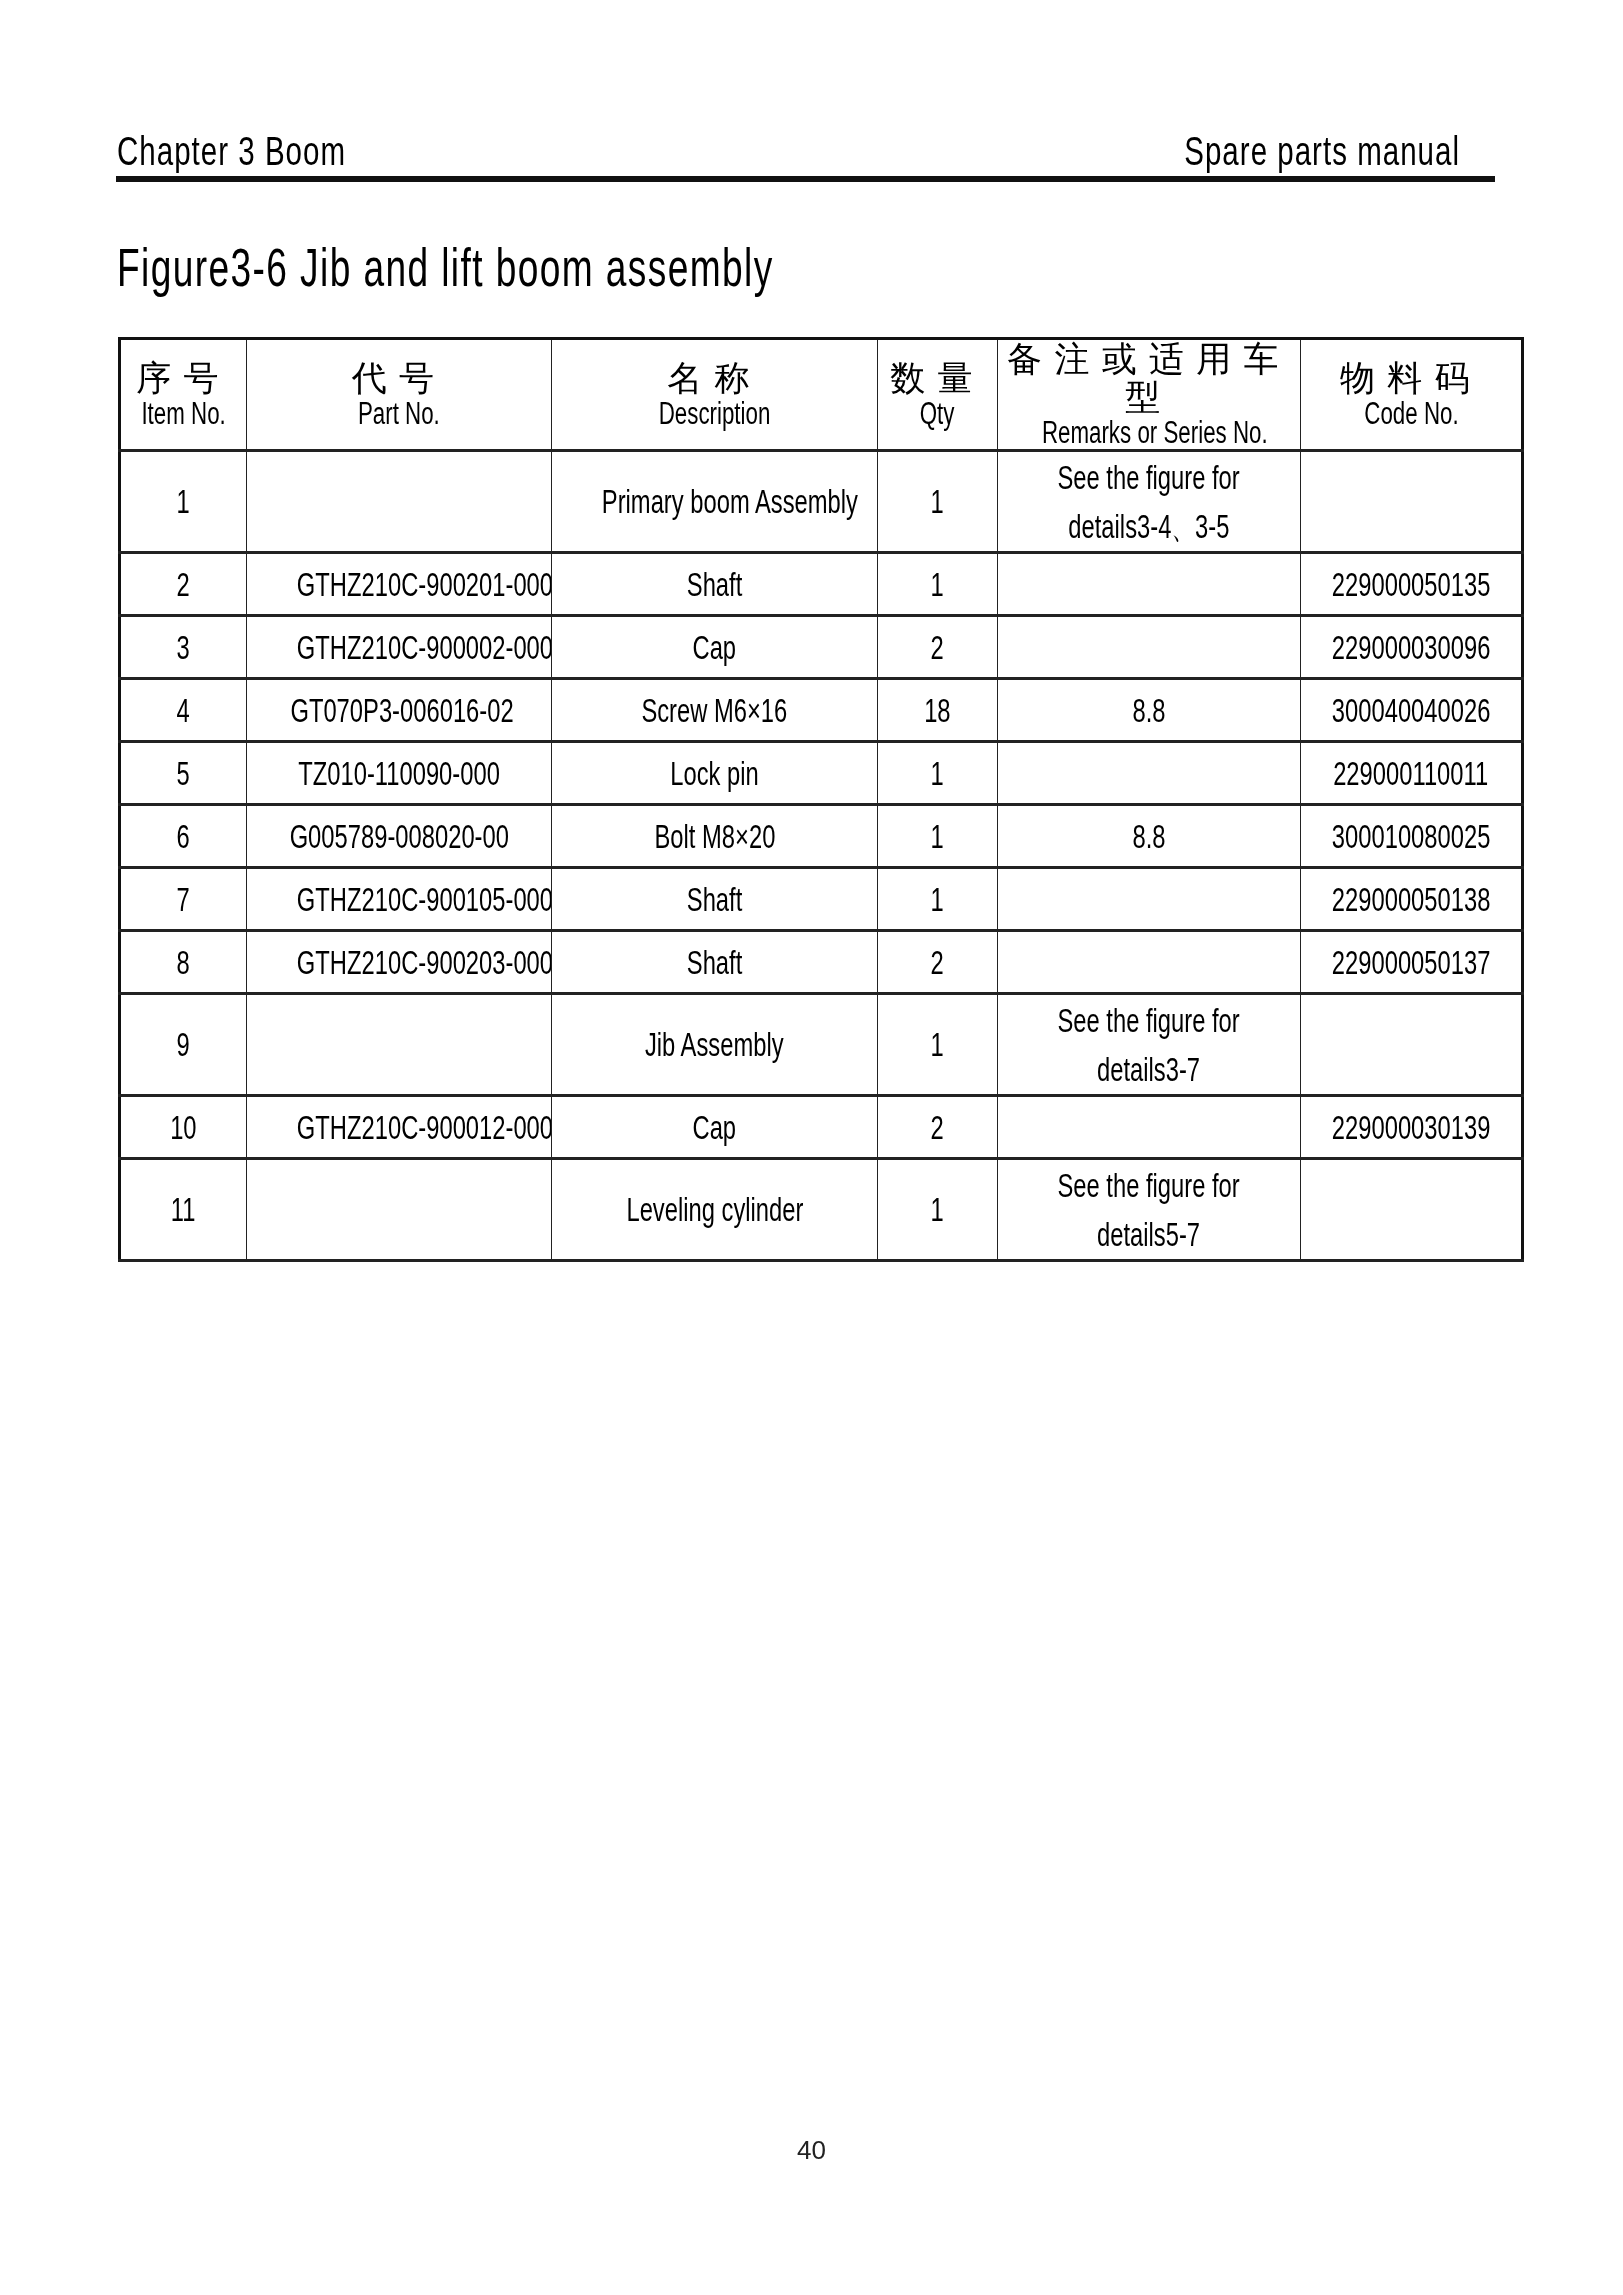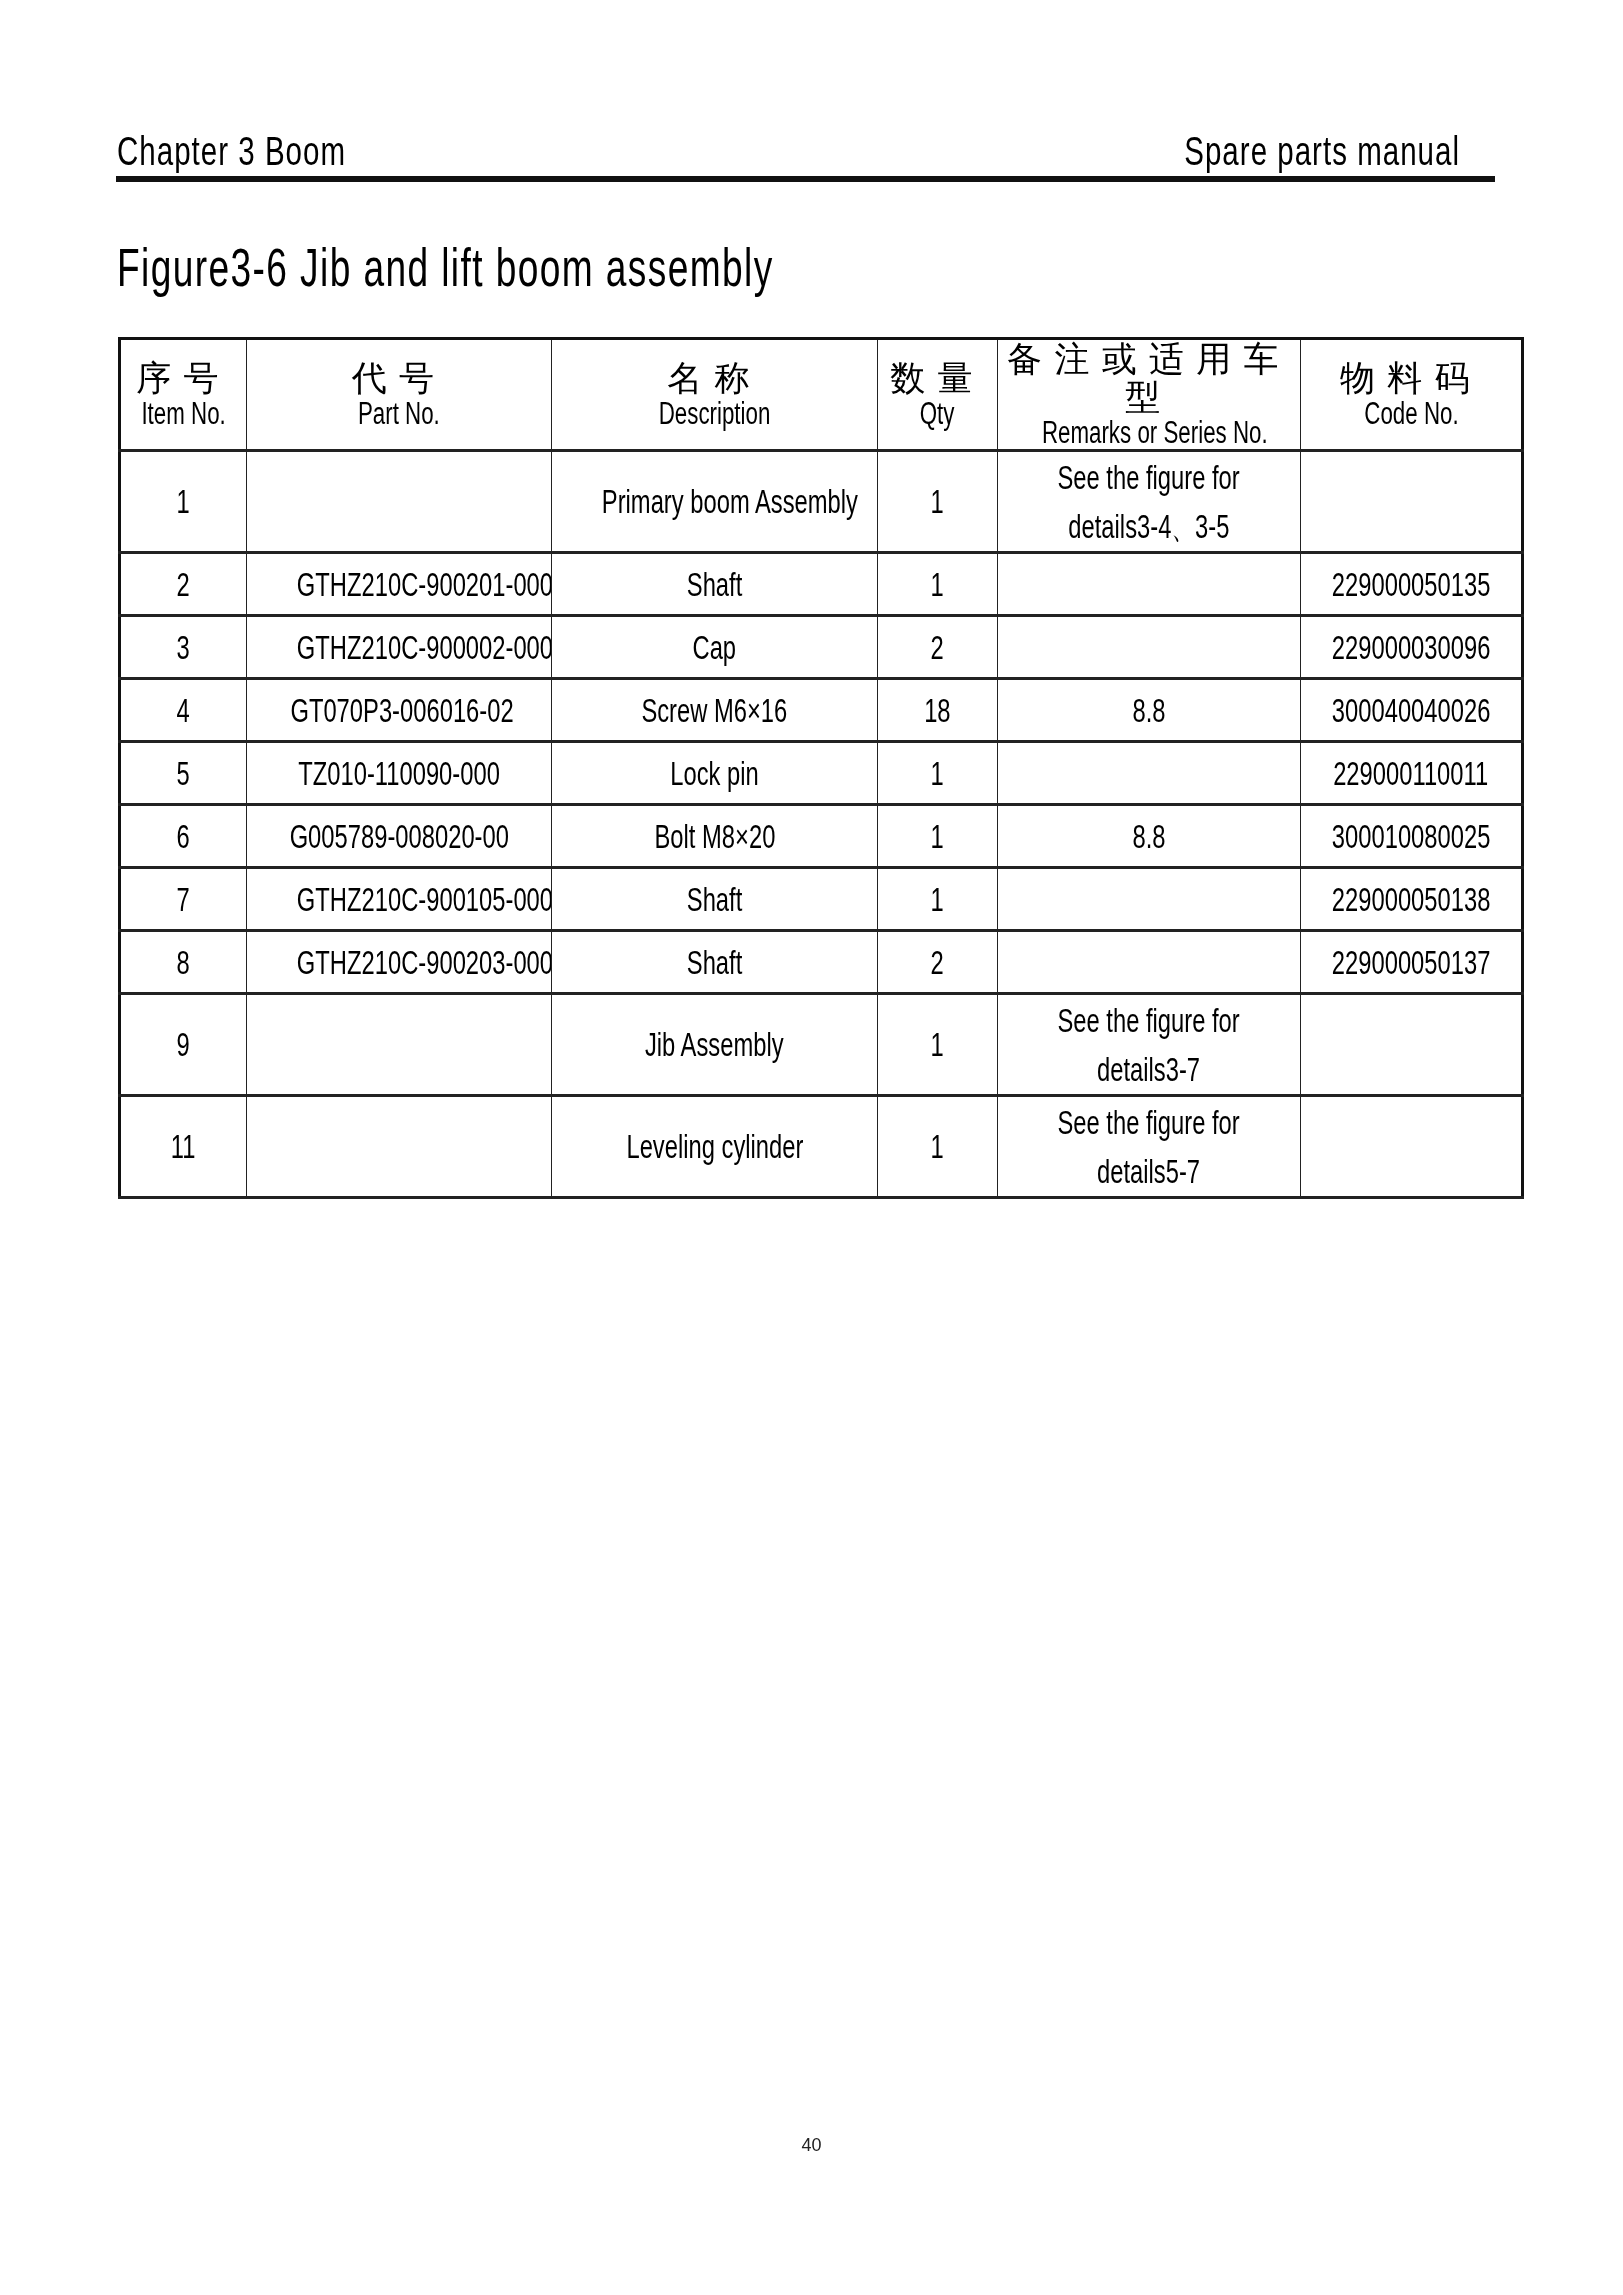--- a/index.html
+++ b/index.html
@@ -23,21 +23,21 @@
                 font-weight: normal; overflow: hidden; }
   .txt { display: inline-block; font-size: 33px; line-height: 49px; transform: scaleX(0.72); white-space: nowrap; }
   .hcn { display: block; font-size: 35px; line-height: 38px; letter-spacing: 12.3px; }
   .hen { display: inline-block; font-size: 31px; line-height: 33px; transform: scaleX(0.72); white-space: nowrap; }
   tr.head { height: 101px; }
   tr.r-tall { height: 102px; }
   tr.r-norm { height: 63px; }
   .remark { display: inline-block; font-size: 33px; line-height: 49px; transform: scaleX(0.72); white-space: nowrap; }
 
   .pageno { position: absolute; left: 0; width: 1623px; top: 2135px; text-align: center;
-            font-family: "Liberation Sans", "DejaVu Sans", sans-serif; font-size: 18px; color: #222; }
+            font-family: "Liberation Sans", "DejaVu Sans", sans-serif; font-size: 26px; color: #222; }
 </style>
 </head>
 <body>
 
 <div class="page">
   <div class="hdr-left">Chapter 3 Boom</div>
   <div class="hdr-right">Spare parts manual</div>
   <div class="hdr-rule"></div>
 
   <div class="fig-title">Figure3-6 Jib and lift boom assembly</div>
@@ -145,20 +145,28 @@
         <td><span class="txt">229000050137</span></td>
       </tr>
       <tr class="r-tall">
         <td><span class="txt">9</span></td>
         <td><span class="txt"></span></td>
         <td><span class="txt">Jib Assembly</span></td>
         <td><span class="txt">1</span></td>
         <td><span class="remark">See the figure for</span><br><span class="remark">details3-7</span></td>
         <td><span class="txt"></span></td>
       </tr>
+      <tr class="r-norm">
+        <td><span class="txt">10</span></td>
+        <td><span class="txt">GTHZ210C-900012-000</span></td>
+        <td><span class="txt">Cap</span></td>
+        <td><span class="txt">2</span></td>
+        <td><span class="txt"></span></td>
+        <td><span class="txt">229000030139</span></td>
+      </tr>
       <tr class="r-tall">
         <td><span class="txt">11</span></td>
         <td><span class="txt"></span></td>
         <td><span class="txt">Leveling cylinder</span></td>
         <td><span class="txt">1</span></td>
         <td><span class="remark">See the figure for</span><br><span class="remark">details5-7</span></td>
         <td><span class="txt"></span></td>
       </tr>
     </tbody>
   </table>

